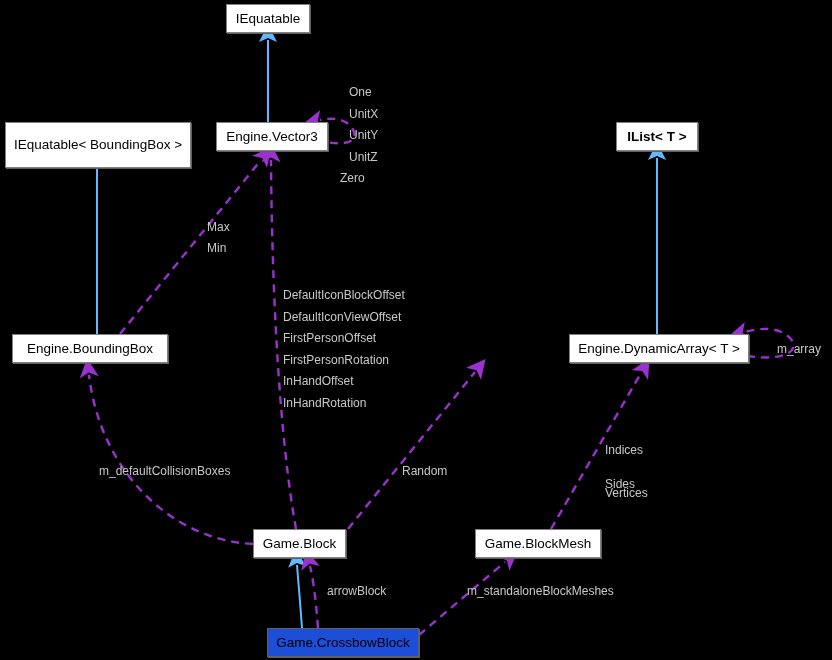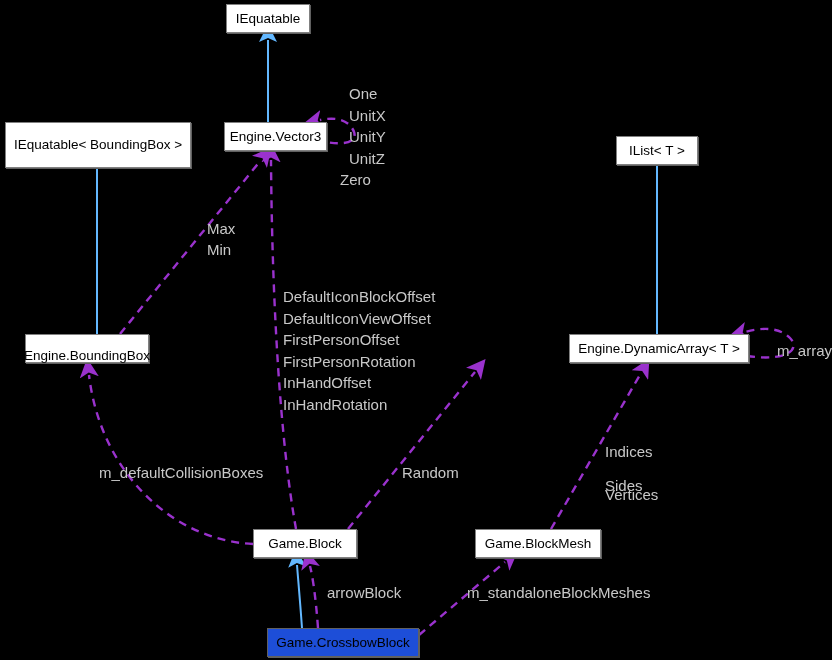--- a/index.html
+++ b/index.html
@@ -39,21 +39,21 @@
     z-index: 3;
   }
   .node.highlight {
     background: #1d4ed8;
     border-color: #606060;
     color: #000000;
   }
   .edge-label {
     position: absolute;
     color: #c8c8c8;
-    font-size: 15px;
+    font-size: 12px;
     line-height: 1;
     white-space: nowrap;
     z-index: 2;
   }
 </style>
 </head>
 <body>
 
 <div id="diagram">
 
@@ -110,38 +110,38 @@
   </svg>
 
   <div class="node" style="left:226px; top:4px; width:84px; height:29px;">
     <span>IEquatable</span>
   </div>
 
   <div class="node" style="left:5px; top:122px; width:186px; height:46px;">
     <span>IEquatable&lt; BoundingBox &gt;</span>
   </div>
 
-  <div class="node" style="left:224px; top:122px; width:103px; height:29px;">
+  <div class="node" style="left:216px; top:122px; width:112px; height:29px;">
     <span>Engine.Vector3</span>
   </div>
 
-  <div class="node" style="left:616px; top:136px; width:82px; height:29px;">
+  <div class="node" style="left:616px; top:122px; width:82px; height:29px;font-weight:bold;">
     <span>IList&lt; T &gt;</span>
   </div>
 
-  <div class="node" style="left:25px; top:334px; width:124px; height:29px;align-items:flex-end;">
+  <div class="node" style="left:12px; top:334px; width:156px; height:29px;">
     <span>Engine.BoundingBox</span>
   </div>
 
 
   <div class="node" style="left:569px; top:334px; width:180px; height:29px;">
     <span>Engine.DynamicArray&lt; T &gt;</span>
   </div>
 
-  <div class="node" style="left:253px; top:529px; width:104px; height:29px;">
+  <div class="node" style="left:253px; top:529px; width:93px; height:29px;">
     <span>Game.Block</span>
   </div>
 
   <div class="node" style="left:475px; top:529px; width:126px; height:29px;">
     <span>Game.BlockMesh</span>
   </div>
 
   <div class="node highlight" style="left:267px; top:628px; width:152px; height:29px;">
     <span>Game.CrossbowBlock</span>
   </div>

